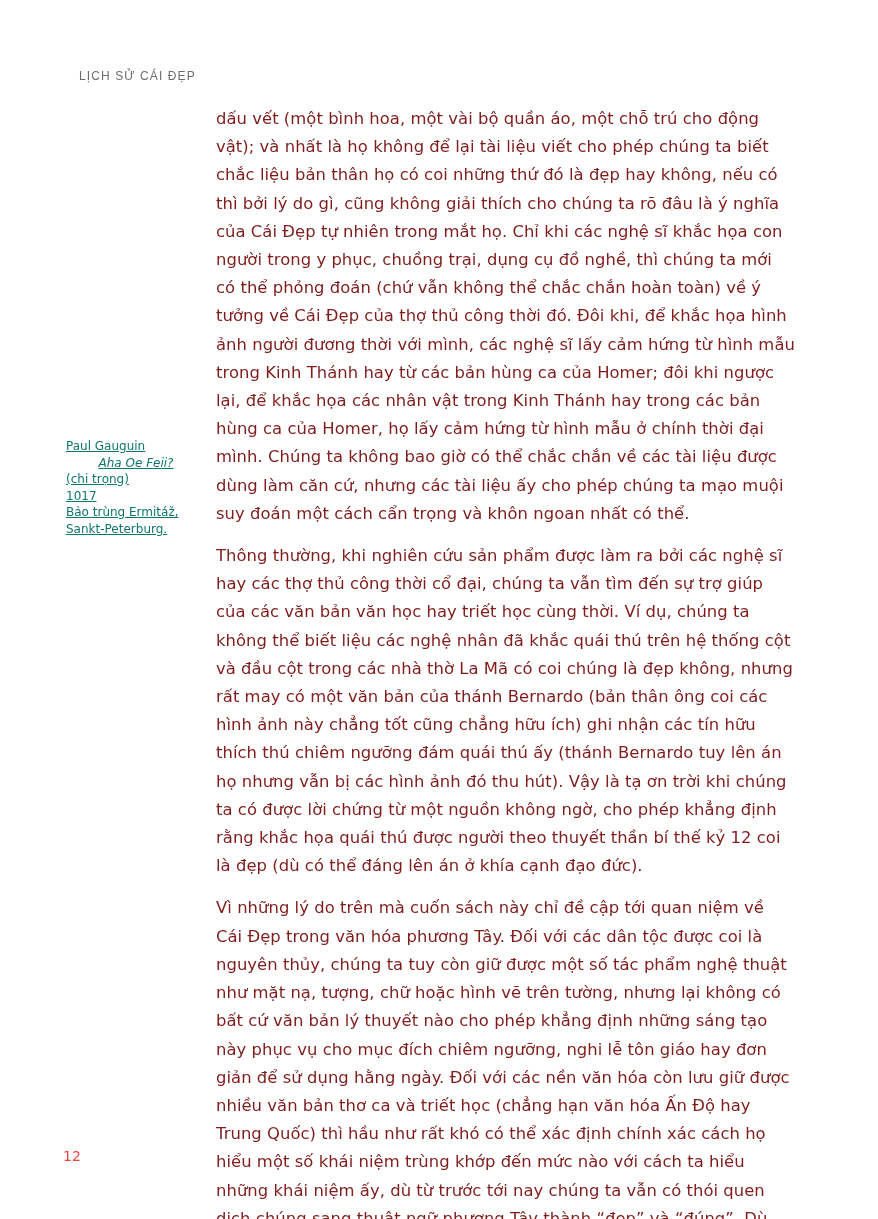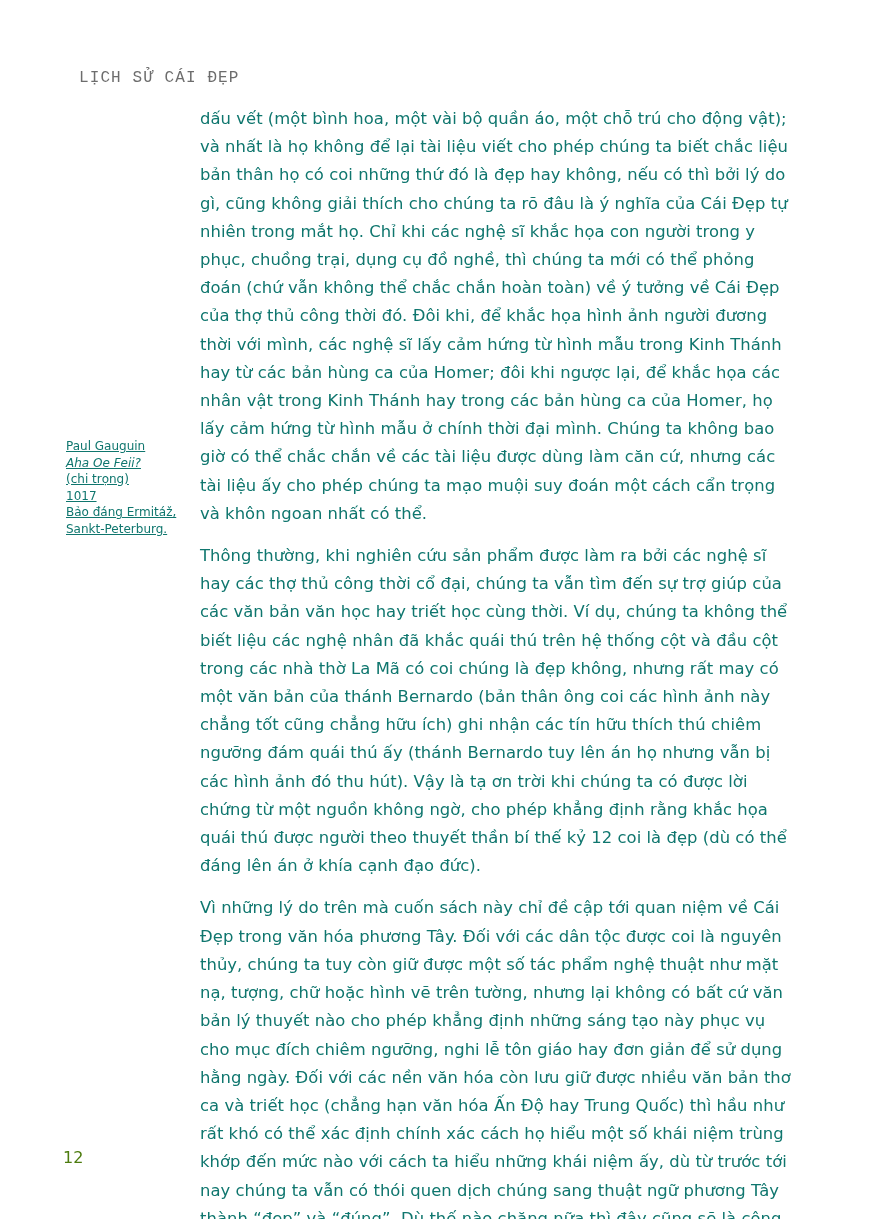--- a/index.html
+++ b/index.html
@@ -17,77 +17,78 @@
   }
   .page {
     position: absolute;
     inset: 0;
     background: #ffffff;
   }
   .running-head {
     position: absolute;
     left: 79px;
     top: 69px;
-    font-size: 16px;
+    font-size: 12px;
     letter-spacing: 1.1px;
     color: #6d6d6d;
     text-transform: uppercase;
-    font-family: Liberation Mono, monospace;
+    font-family: Liberation Sans, sans-serif;
   }
   .caption {
     position: absolute;
     left: 66px;
     top: 438px;
     width: 140px;
     font-size: 12px;
     line-height: 16.5px;
     color: #0f766e;
     text-decoration: underline;
   }
   .caption .ital {
     font-style: italic;
+    text-align: center;
   }
   .body-col {
     position: absolute;
     left: 200px;
     top: 105px;
     width: 595px;
   }
   .body-col p {
-    margin: 0 0 14px 0;
+    margin: 0 0 14px 16px;
     font-size: 16.4px;
     line-height: 28.2px;
-    color: #0f766e;
+    color: #7f1d1d;
     text-align: left;
     letter-spacing: 0.05px;
   }
   .body-col p:last-child {
     margin-bottom: 0;
   }
   .folio {
     position: absolute;
     left: 63px;
     top: 1148px;
-    font-size: 16px;
-    color: #4d7c0f;
+    font-size: 14px;
+    color: #ef4444;
   }
 </style>
 </head>
 <body>
 
 <div class="page">
 
   <div class="running-head">LỊCH SỬ CÁI ĐẸP</div>
 
   <div class="caption">
     <div>Paul Gauguin</div>
     <div class="ital">Aha Oe Feii?</div>
     <div>(chi trọng)</div>
     <div>1017</div>
-    <div>Bảo đáng Ermitáž,</div>
+    <div>Bảo trùng Ermitáž,</div>
     <div>Sankt-Peterburg.</div>
   </div>
 
   <div class="body-col">
     <p>dấu vết (một bình hoa, một vài bộ quần áo, một chỗ trú cho động vật); và nhất là họ không để lại tài liệu viết cho phép chúng ta biết chắc liệu bản thân họ có coi những thứ đó là đẹp hay không, nếu có thì bởi lý do gì, cũng không giải thích cho chúng ta rõ đâu là ý nghĩa của Cái Đẹp tự nhiên trong mắt họ. Chỉ khi các nghệ sĩ khắc họa con người trong y phục, chuồng trại, dụng cụ đồ nghề, thì chúng ta mới có thể phỏng đoán (chứ vẫn không thể chắc chắn hoàn toàn) về ý tưởng về Cái Đẹp của thợ thủ công thời đó. Đôi khi, để khắc họa hình ảnh người đương thời với mình, các nghệ sĩ lấy cảm hứng từ hình mẫu trong Kinh Thánh hay từ các bản hùng ca của Homer; đôi khi ngược lại, để khắc họa các nhân vật trong Kinh Thánh hay trong các bản hùng ca của Homer, họ lấy cảm hứng từ hình mẫu ở chính thời đại mình. Chúng ta không bao giờ có thể chắc chắn về các tài liệu được dùng làm căn cứ, nhưng các tài liệu ấy cho phép chúng ta mạo muội suy đoán một cách cẩn trọng và khôn ngoan nhất có thể.</p>
     <p>Thông thường, khi nghiên cứu sản phẩm được làm ra bởi các nghệ sĩ hay các thợ thủ công thời cổ đại, chúng ta vẫn tìm đến sự trợ giúp của các văn bản văn học hay triết học cùng thời. Ví dụ, chúng ta không thể biết liệu các nghệ nhân đã khắc quái thú trên hệ thống cột và đầu cột trong các nhà thờ La Mã có coi chúng là đẹp không, nhưng rất may có một văn bản của thánh Bernardo (bản thân ông coi các hình ảnh này chẳng tốt cũng chẳng hữu ích) ghi nhận các tín hữu thích thú chiêm ngưỡng đám quái thú ấy (thánh Bernardo tuy lên án họ nhưng vẫn bị các hình ảnh đó thu hút). Vậy là tạ ơn trời khi chúng ta có được lời chứng từ một nguồn không ngờ, cho phép khẳng định rằng khắc họa quái thú được người theo thuyết thần bí thế kỷ 12 coi là đẹp (dù có thể đáng lên án ở khía cạnh đạo đức).</p>
     <p>Vì những lý do trên mà cuốn sách này chỉ đề cập tới quan niệm về Cái Đẹp trong văn hóa phương Tây. Đối với các dân tộc được coi là nguyên thủy, chúng ta tuy còn giữ được một số tác phẩm nghệ thuật như mặt nạ, tượng, chữ hoặc hình vẽ trên tường, nhưng lại không có bất cứ văn bản lý thuyết nào cho phép khẳng định những sáng tạo này phục vụ cho mục đích chiêm ngưỡng, nghi lễ tôn giáo hay đơn giản để sử dụng hằng ngày. Đối với các nền văn hóa còn lưu giữ được nhiều văn bản thơ ca và triết học (chẳng hạn văn hóa Ấn Độ hay Trung Quốc) thì hầu như rất khó có thể xác định chính xác cách họ hiểu một số khái niệm trùng khớp đến mức nào với cách ta hiểu những khái niệm ấy, dù từ trước tới nay chúng ta vẫn có thói quen dịch chúng sang thuật ngữ phương Tây thành “đẹp” và “đúng”. Dù thế nào chăng nữa thì đây cũng sẽ là công việc vượt quá giới hạn của cuốn sách này.</p>
 
   </div>
 

